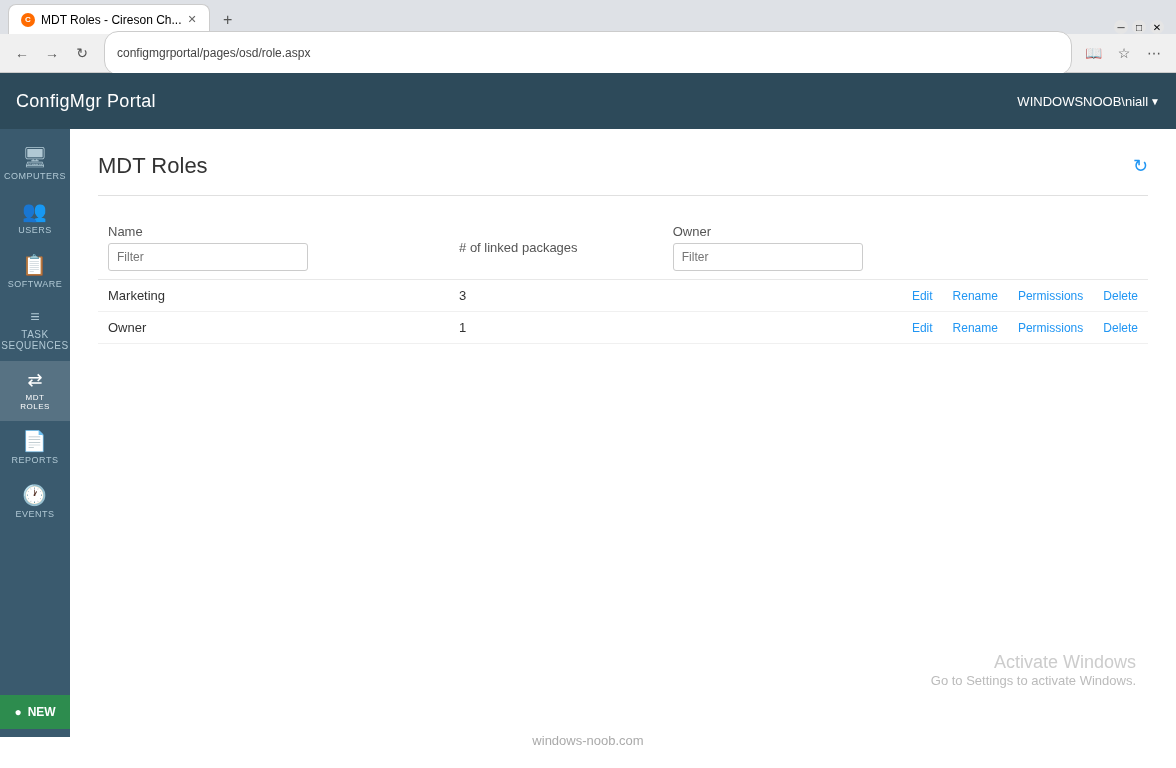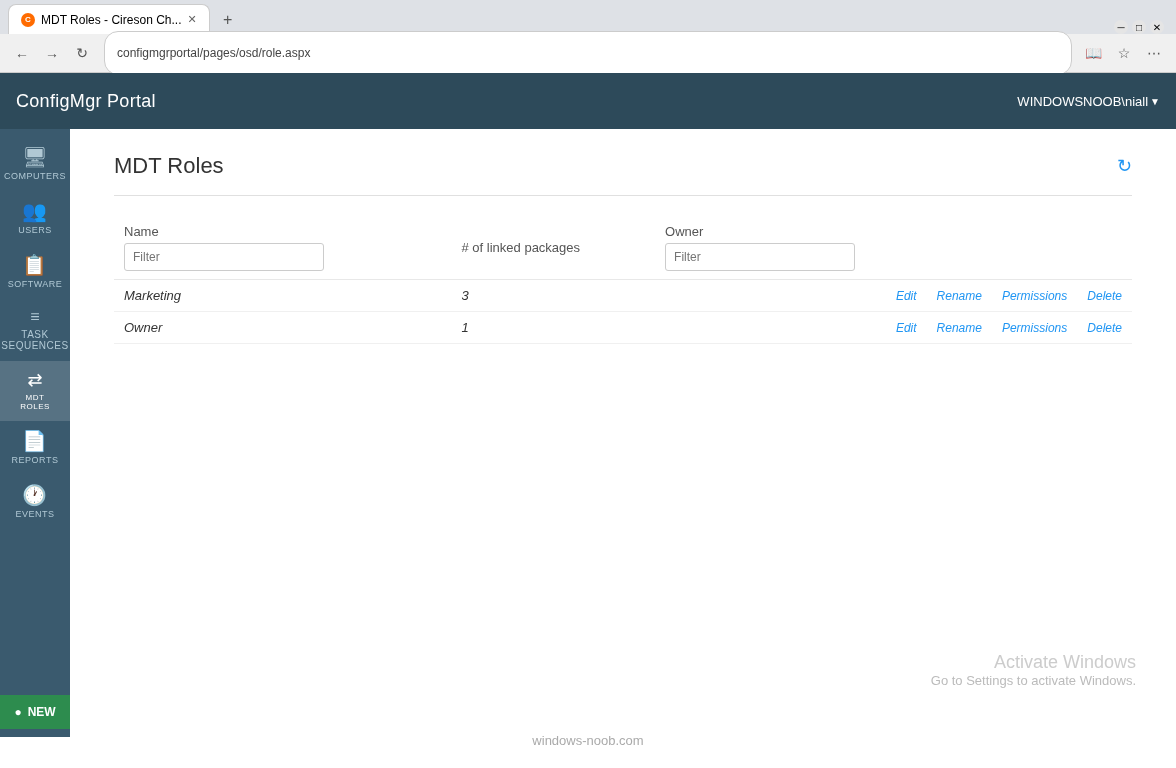--- a/index.html
+++ b/index.html
@@ -184,21 +184,21 @@
       font-size: 12px;
       cursor: pointer;
       font-weight: 600;
     }
 
     
     .main-content {
       flex: 1;
       background: #fff;
       overflow-y: auto;
-      padding: 24px 44px;
+      padding: 24px 28px;
     }
     .page-header {
       display: flex;
       align-items: center;
       justify-content: space-between;
       margin-bottom: 16px;
     }
     .page-title {
       font-size: 22px;
       font-weight: 400;
@@ -228,21 +228,20 @@
       font-weight: 400;
       color: #555;
       font-size: 13px;
       border-bottom: 1px solid #e8e8e8;
     }
     .data-table td {
       padding: 8px 10px;
       border-bottom: 1px solid #f0f0f0;
       color: #333;
       font-size: 13px;
-      font-style: italic;
     }
     .filter-input {
       width: 200px;
       height: 28px;
       border: 1px solid #ccc;
       border-radius: 3px;
       padding: 0 8px;
       font-size: 12px;
       outline: none;
       margin-top: 4px;

